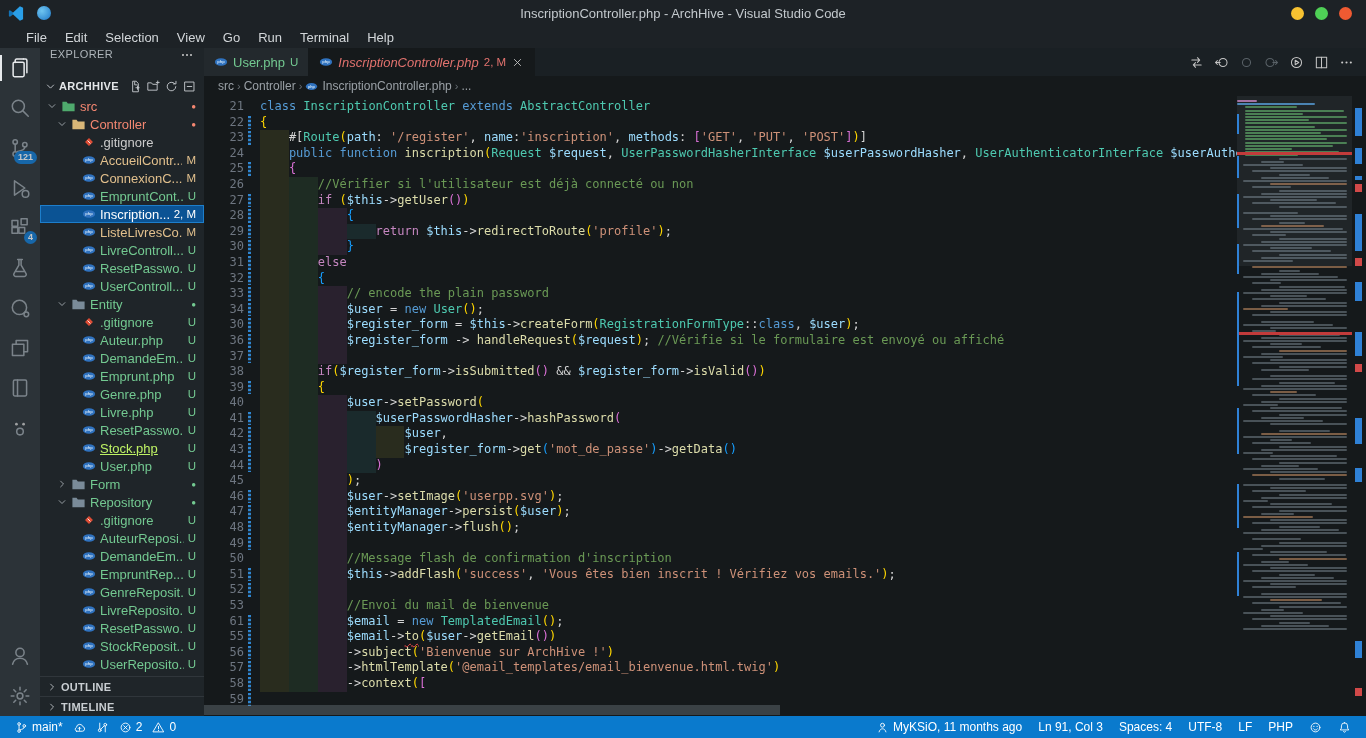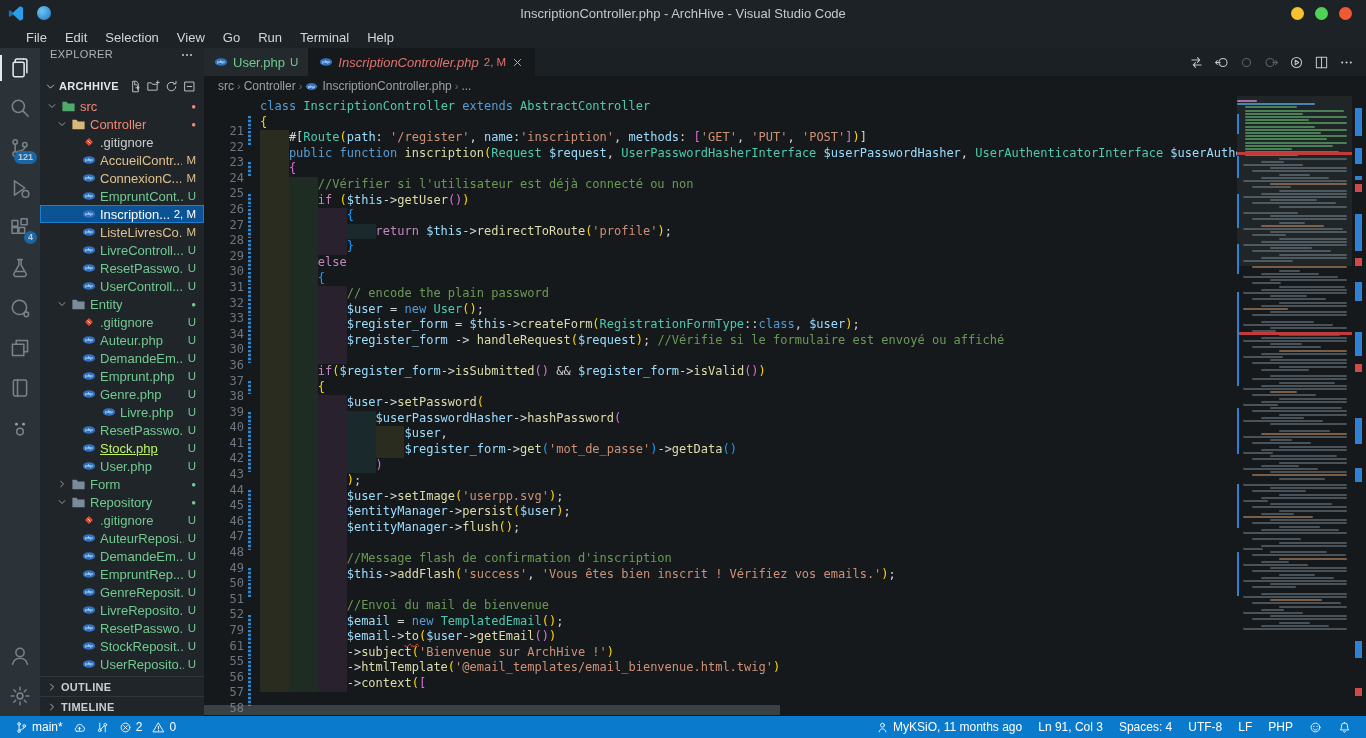--- a/index.html
+++ b/index.html
@@ -57,21 +57,21 @@
   .tab .tbadge{font-size:11.5px;}
   .tab-actions{margin-left:auto;display:flex;align-items:center;gap:10px;padding-right:12px;}
   .breadcrumb{height:20px;display:flex;align-items:center;font-size:12px;color:#9aa0a6;padding-left:14px;gap:3px;background:#15191b;}
   .breadcrumb .sep{color:#6a7278;font-size:11px;}
   .bc-item{display:flex;align-items:center;gap:4px;}
 
   
   .editor{position:relative;height:620px;background:#15191b;overflow:hidden;}
   .gutter{position:absolute;left:0;top:3px;width:56px;}
   .gr{height:15.6px;position:relative;font:12px/15.6px "DejaVu Sans Mono",monospace;color:#6e7681;}
-  .gr .num{position:absolute;right:16px;margin-top:25px;}
+  .gr .num{position:absolute;right:16px;}
   .gr .mod{position:absolute;left:44px;top:1px;bottom:1px;width:3px;
       background:repeating-linear-gradient(180deg,#2f86d1 0 2px,rgba(47,134,209,.25) 2px 4px);}
   .code{position:absolute;left:56px;top:3px;right:129px;bottom:0;overflow:hidden;}
   .ln{height:15.6px;font:12px/15.6px "DejaVu Sans Mono",monospace;white-space:pre;position:relative;color:#d4d4d4;}
   .ib{position:absolute;top:0;bottom:0;}
   .tk-kw{color:#569cd6}.tk-ct{color:#c586c0}.tk-ty{color:#4ec9b0}.tk-fn{color:#dcdcaa}
   .tk-va{color:#9cdcfe}.tk-st{color:#ce9178}.tk-cm{color:#6a9955}.tk-pu{color:#d4d4d4}
   .tk-b1{color:#ffd700}.tk-b2{color:#da70d6}.tk-b3{color:#179fff}
   .tk-er{text-decoration:underline wavy #f14c4c 1px;text-underline-offset:3px;}
   .minimap{position:absolute;top:0;right:14px;width:115px;bottom:0;overflow:hidden;}
@@ -425,21 +425,21 @@
         <div class="trow" style="padding-left: 40px;">
           <span class="ficon">
             <svg width="14" height="14" viewBox="0 0 16 16" class="icon">
               <ellipse cx="8" cy="8" rx="7" ry="4.3" fill="#2f72bf" stroke="none"></ellipse>
               <text x="8" y="9.7" font-size="4.6" font-weight="bold" fill="#cfe3f5" text-anchor="middle" stroke="none" font-family="Liberation Sans">php</text>
             </svg>
           </span>
           <span class="lab" style="color: rgb(115, 201, 145);">Genre.php</span>
           <span class="badge" style="color: rgb(115, 201, 145);">U</span>
         </div>
-        <div class="trow" style="padding-left: 60px;">
+        <div class="trow" style="padding-left: 40px;">
           <span class="ficon">
             <svg width="14" height="14" viewBox="0 0 16 16" class="icon">
               <ellipse cx="8" cy="8" rx="7" ry="4.3" fill="#2f72bf" stroke="none"></ellipse>
               <text x="8" y="9.7" font-size="4.6" font-weight="bold" fill="#cfe3f5" text-anchor="middle" stroke="none" font-family="Liberation Sans">php</text>
             </svg>
           </span>
           <span class="lab" style="color: rgb(115, 201, 145);">Livre.php</span>
           <span class="badge" style="color: rgb(115, 201, 145);">U</span>
         </div>
         <div class="trow" style="padding-left: 40px;">
@@ -812,21 +812,21 @@
           </div>
           <div class="gr">
             <span class="num">51</span>
             <div class="mod"></div>
           </div>
           <div class="gr">
             <span class="num">52</span>
             <div class="mod"></div>
           </div>
           <div class="gr">
-            <span class="num">79</span>
+            <span class="num">53</span>
           </div>
           <div class="gr">
             <span class="num">61</span>
             <div class="mod"></div>
           </div>
           <div class="gr">
             <span class="num">55</span>
             <div class="mod"></div>
           </div>
           <div class="gr">

